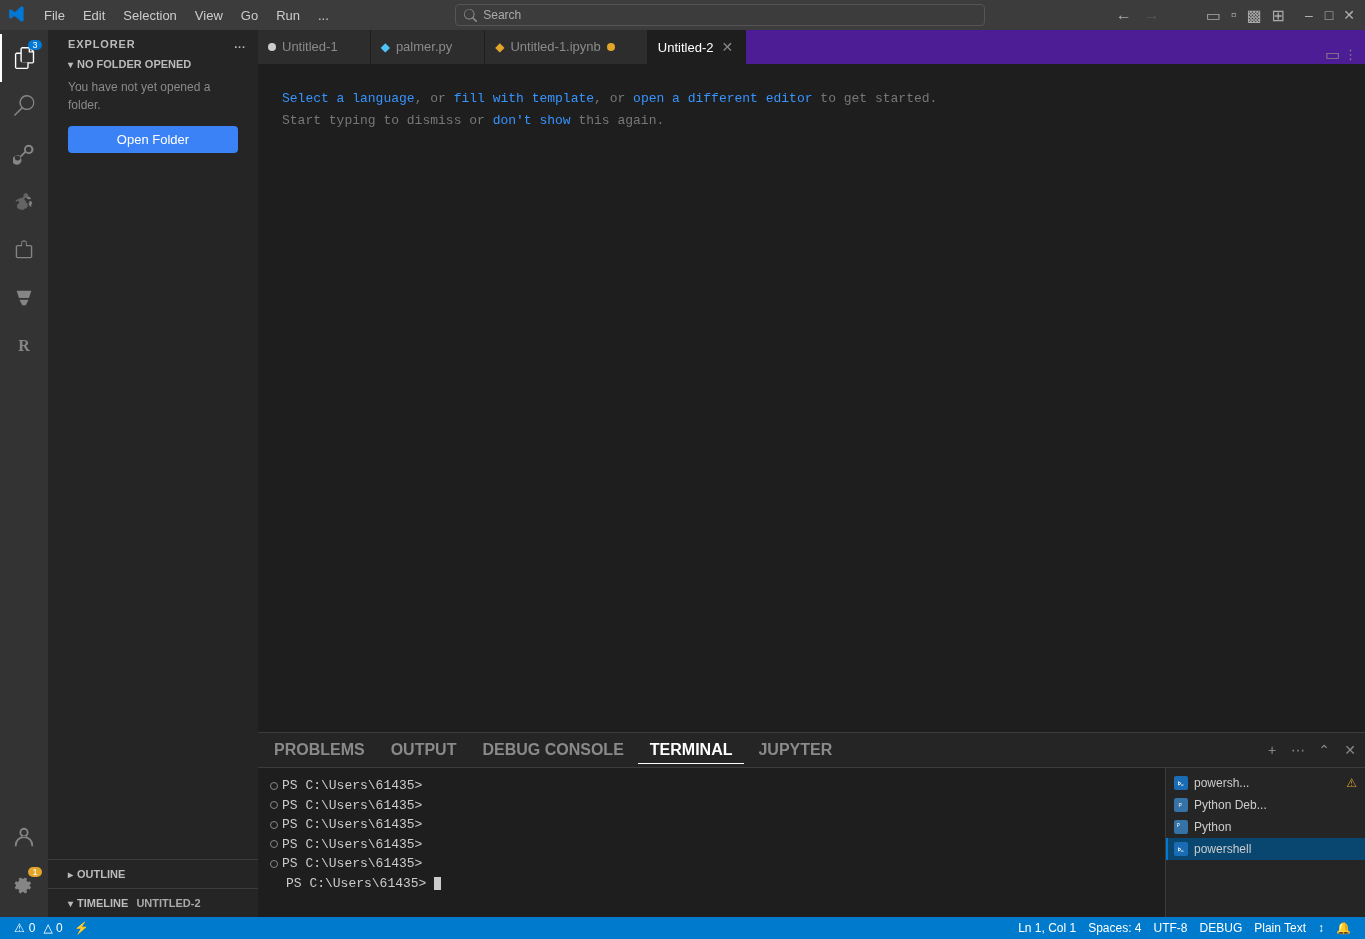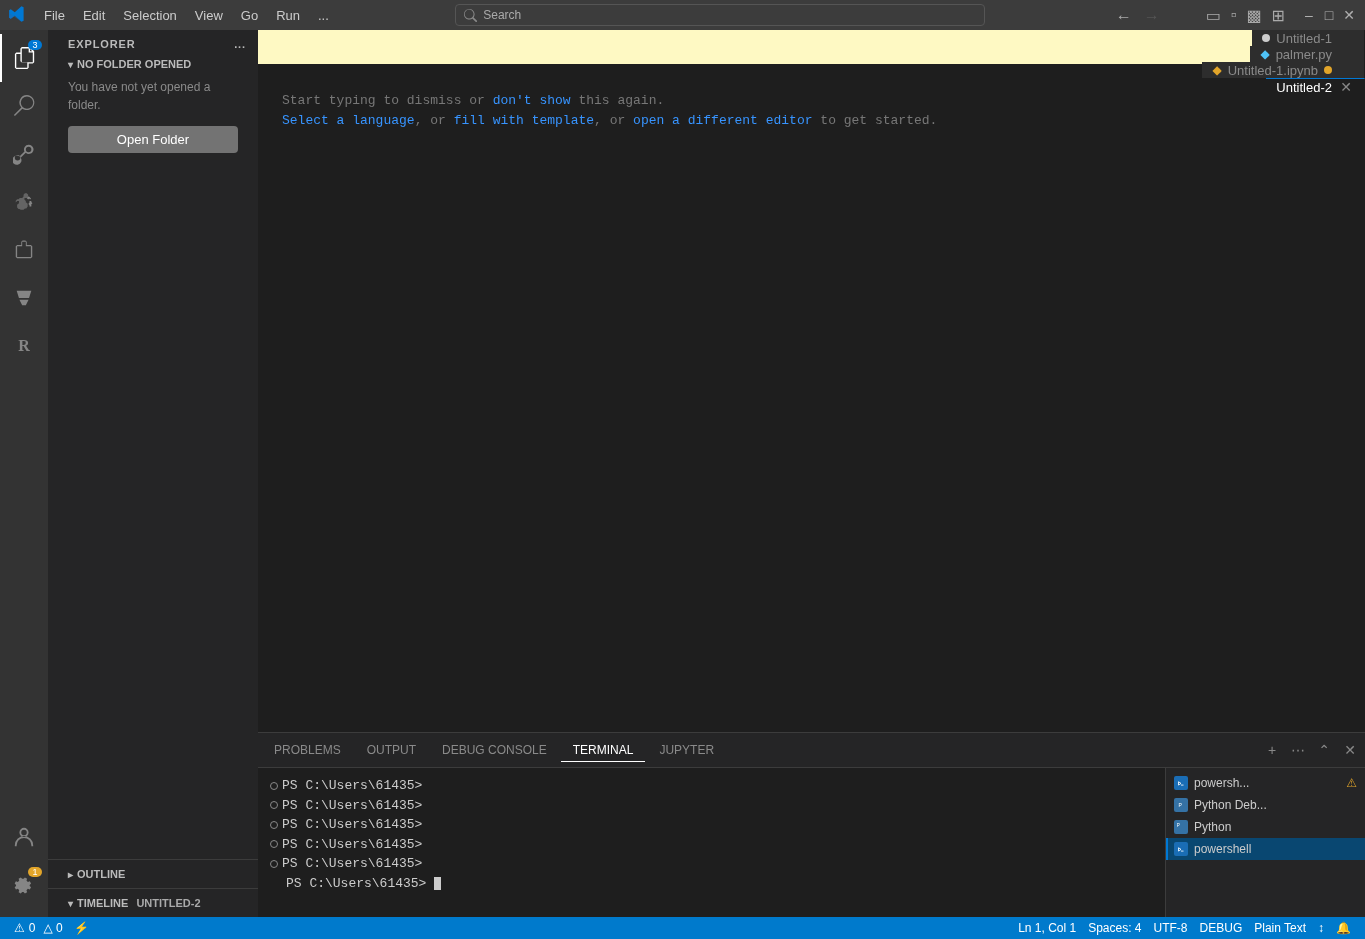--- a/index.html
+++ b/index.html
@@ -159,21 +159,21 @@
     }
     .sidebar-section-title .chevron { font-size: 10px; }
     .info-text {
       color: #8a8a8a;
       font-size: 12px;
       padding: 4px 20px 8px 20px;
       line-height: 1.5;
     }
     .open-folder-btn {
       margin: 4px 20px;
-      background: #737373;
+      background: #3b82f6;
       color: white;
       border: none;
       border-radius: 4px;
       padding: 6px 14px;
       font-size: 13px;
       cursor: pointer;
       text-align: center;
     }
     .opening-info {
       color: #8a8a8a;
@@ -205,26 +205,25 @@
     #editor-area {
       flex: 1;
       display: flex;
       flex-direction: column;
       overflow: hidden;
     }
 
     
     #tab-bar {
       display: flex;
-      background: #fef9c3;
+      background: #4c1d95;
       height: 35px;
       align-items: flex-end;
       flex-shrink: 0;
       border-bottom: 1px solid #1e1e1e;
-      flex-direction: column;
     }
     .tab {
       display: flex;
       align-items: center;
       padding: 0 10px;
       height: 35px;
       background: #2d2d2d;
       border-right: 1px solid #1e1e1e;
       color: #8a8a8a;
       font-size: 13px;
@@ -296,23 +295,24 @@
       align-items: center;
       background: #252526;
       height: 35px;
       border-bottom: 1px solid #3c3c3c;
       padding: 0 4px;
       gap: 2px;
     }
     .terminal-tab {
       padding: 4px 12px;
       color: #8a8a8a;
-      font-size: 12px;
+      font-size: 16px;
       cursor: pointer;
       border-bottom: 1px solid transparent;
+      font-weight: bold;
     }
     .terminal-tab.active {
       color: #ffffff;
       border-bottom: 1px solid #ffffff;
     }
     .terminal-tab-actions {
       margin-left: auto;
       display: flex;
       gap: 4px;
       align-items: center;
@@ -580,25 +580,25 @@
         <span class="tab-close">✕</span>
       </div>
       <div class="tab-actions">
         <span style="cursor:pointer;font-size:16px;">▭</span>
         <span style="cursor:pointer;">⋮</span>
       </div>
     </div>
 
     <div id="editor-content">
       <div class="editor-welcome">
+        <div style="font-family:'Consolas','Courier New',monospace;font-size:13px;">
+          <span class="link">Select a language</span><span>, or </span><span class="link">fill with template</span><span>, or </span><span class="link">open a different editor</span><span> to get started.</span>
+        </div>
         <div style="font-family:'Consolas','Courier New',monospace;font-size:13px;margin-top:2px;">
           <span>Start typing to dismiss or </span><span class="link">don't show</span><span> this again.</span>
-        </div>
-        <div style="font-family:'Consolas','Courier New',monospace;font-size:13px;">
-          <span class="link">Select a language</span><span>, or </span><span class="link">fill with template</span><span>, or </span><span class="link">open a different editor</span><span> to get started.</span>
         </div>
       </div>
     </div>
 
     <div id="terminal-panel">
       <div id="terminal-tabs">
         <span class="terminal-tab">PROBLEMS</span>
         <span class="terminal-tab">OUTPUT</span>
         <span class="terminal-tab">DEBUG CONSOLE</span>
         <span class="terminal-tab active">TERMINAL</span>

